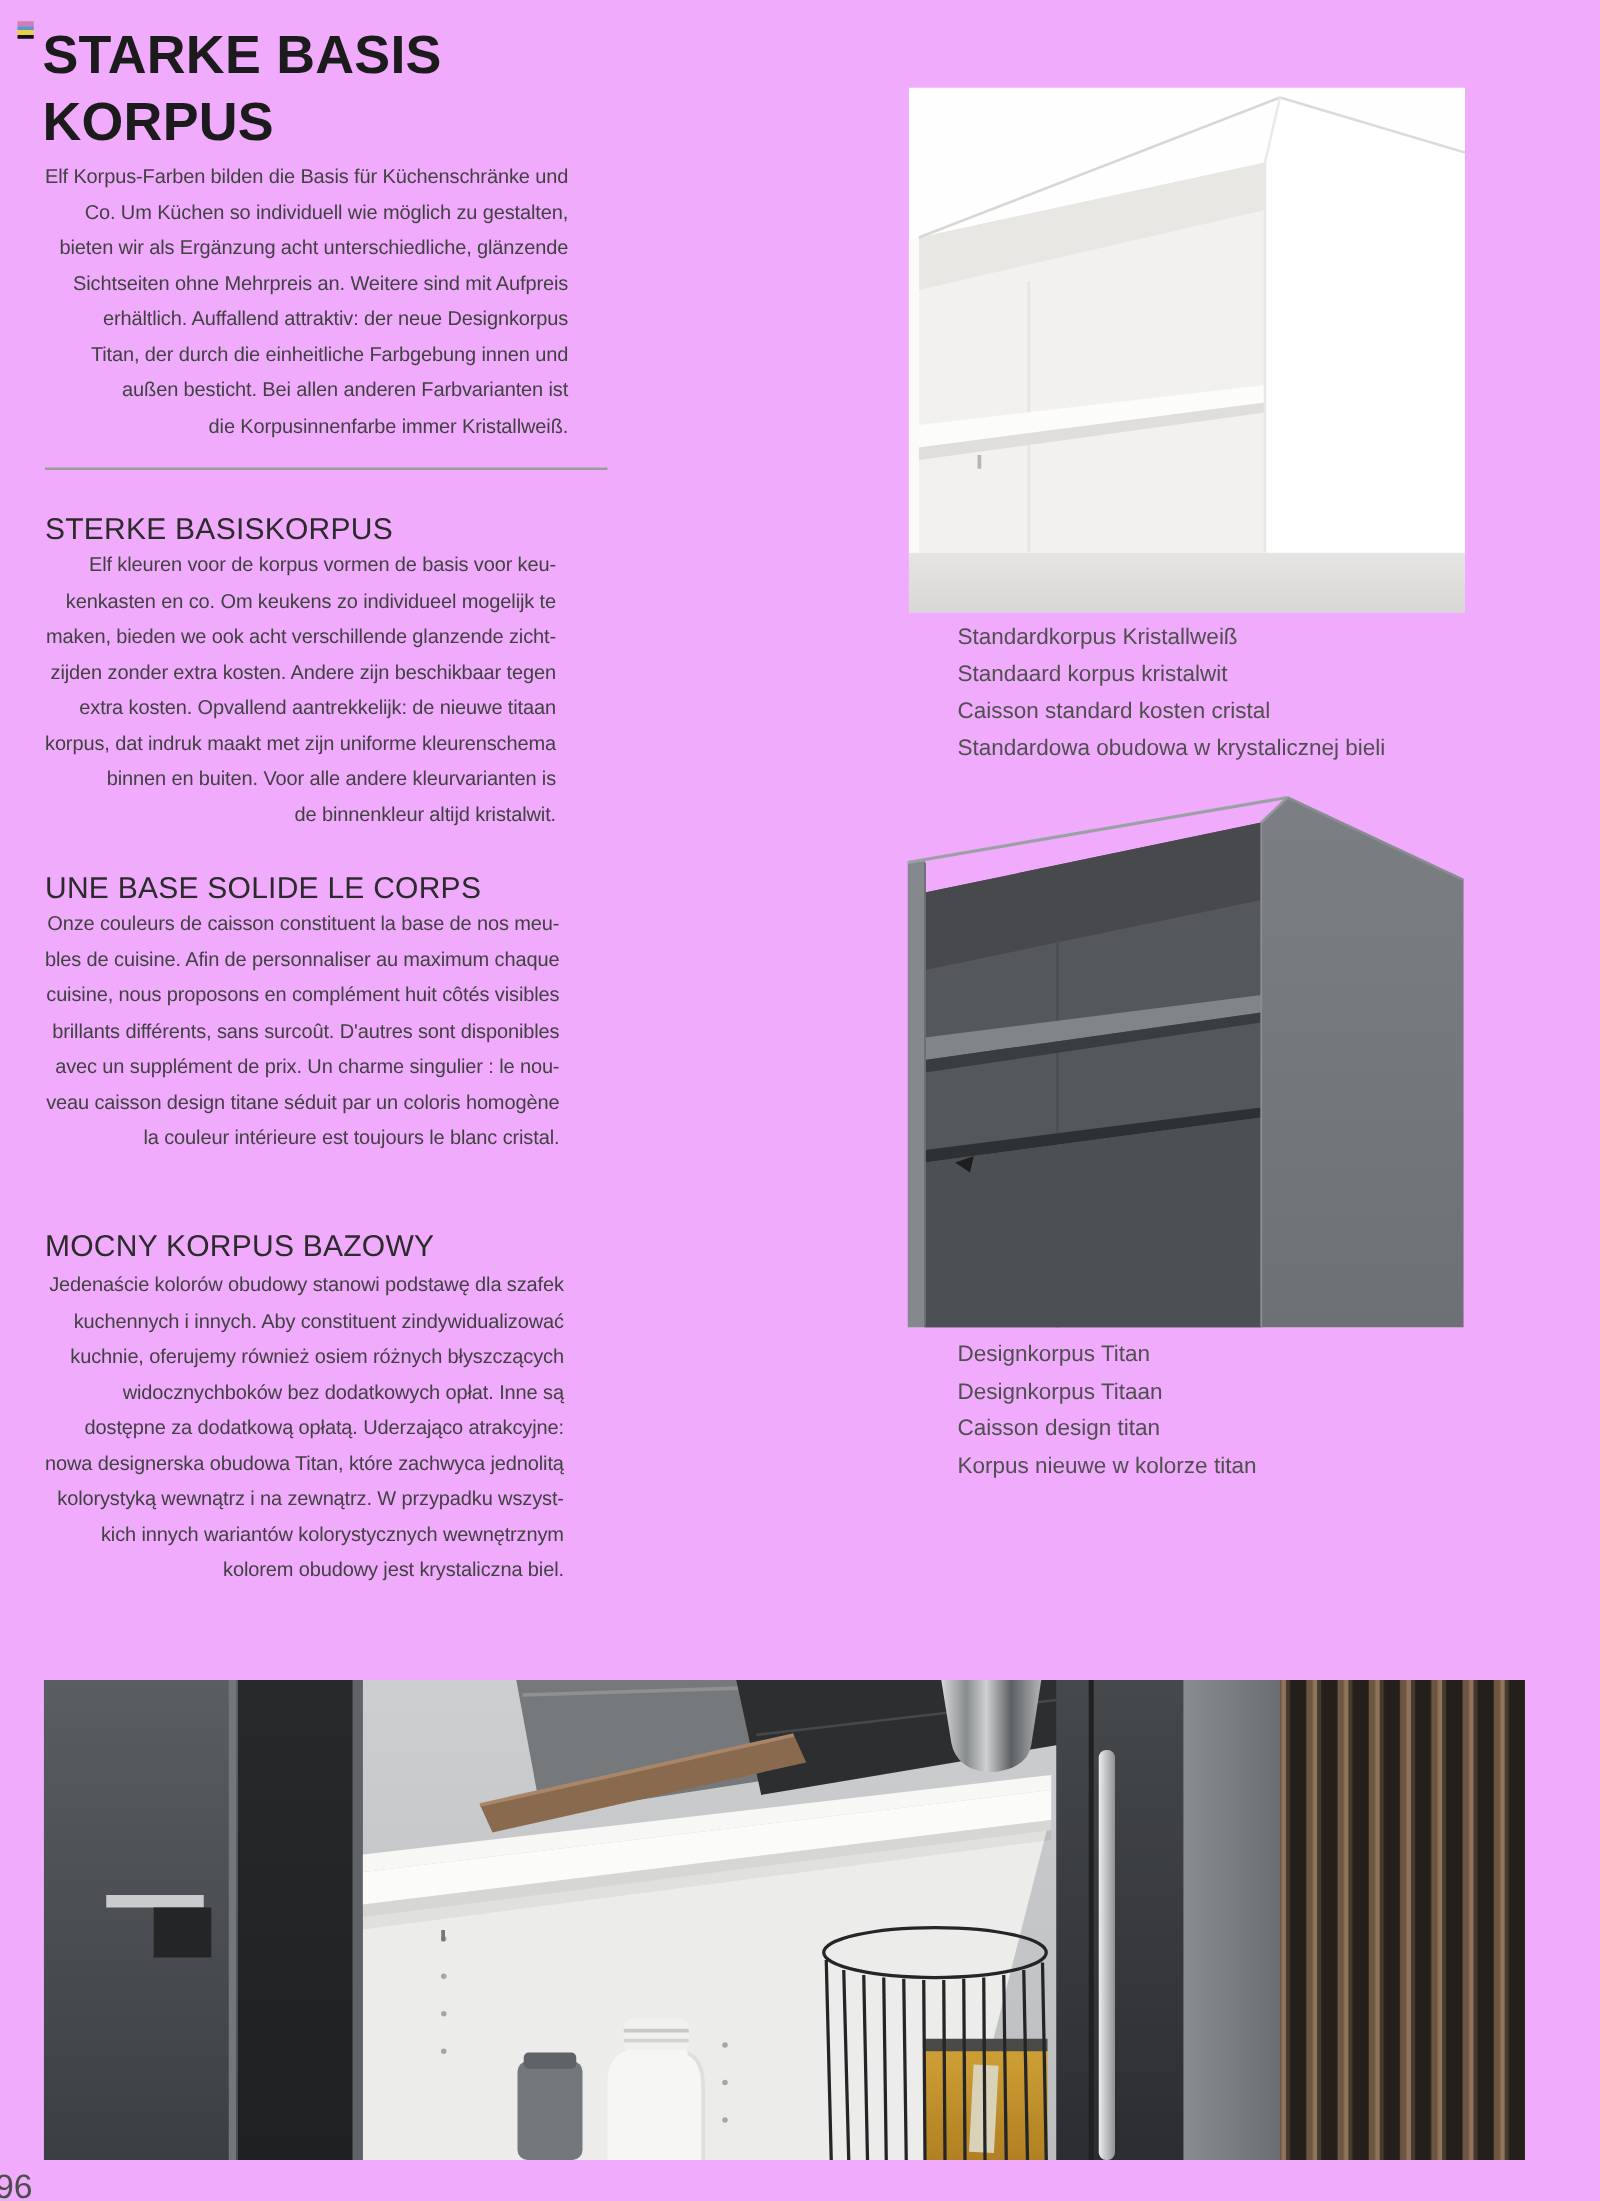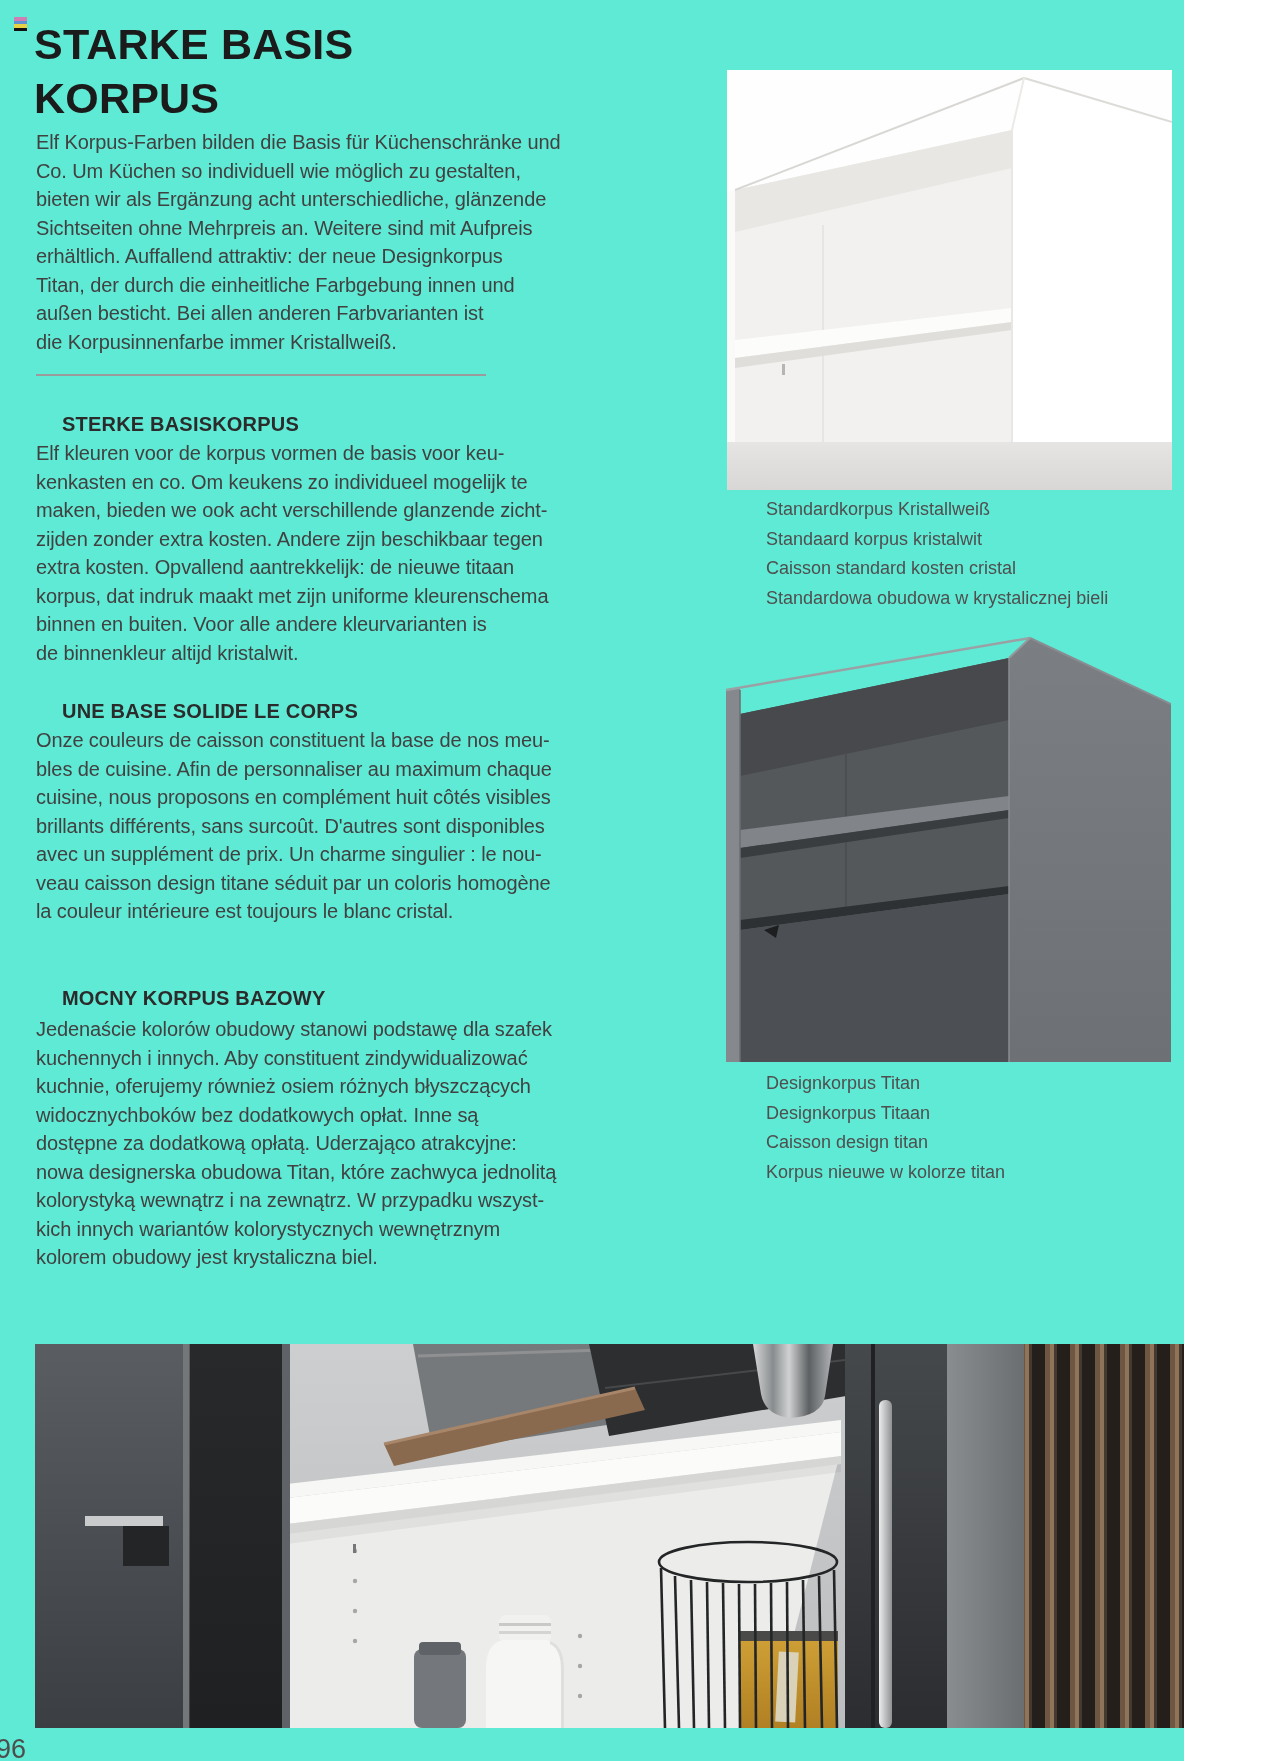--- a/index.html
+++ b/index.html
@@ -1,25 +1,25 @@
 <!DOCTYPE html>
 <html><head>
 <meta charset="utf-8">
 <style>
   html,body{margin:0;padding:0;background:#fff;}
-  .page{position:relative;width:1184px;height:1761px;background:#5eead4;overflow:hidden;
+  .page{position:relative;width:1280px;height:1761px;background:#f0abfc;overflow:hidden;
         font-family:"Liberation Sans",sans-serif;color:#3f3f3f;}
   .tl{white-space:nowrap;}
   .page-title{position:absolute;left:34px;top:-12px;font-size:43px;line-height:54px;
         font-weight:700;color:#1b1b1b;letter-spacing:0.2px;}
   .logo-stripes{position:absolute;left:14px;top:17px;width:13px;height:14px;display:flex;flex-direction:column;}
   .logo-stripes span{flex:1;}
-  .body-text{position:absolute;left:36px;font-size:20px;line-height:28.5px;color:#414141;letter-spacing:-0.1px;}
-  .sect-head{position:absolute;left:36px;font-size:20px;line-height:28.5px;color:#2b2b2b;
-        font-weight:700;letter-spacing:0.2px;margin-left:26px;}
+  .body-text{position:absolute;left:36px;font-size:16px;line-height:28.5px;color:#414141;letter-spacing:-0.1px;text-align:right;}
+  .sect-head{position:absolute;left:36px;font-size:24px;line-height:28.5px;color:#2b2b2b;
+        font-weight:400;letter-spacing:0.2px;}
   .divider{position:absolute;left:36px;top:374px;width:450px;height:1.5px;background:#9b9b9b;}
   .caption{position:absolute;left:730px;font-size:18px;line-height:29.7px;color:#4f4f4f;margin-left:36px;}
   .photo{position:absolute;}
   .page-number{position:absolute;left:-4px;top:1734px;font-size:27px;color:#4d4d4d;}
 </style>
 </head>
 <body>
 
 <div class="page">
 

